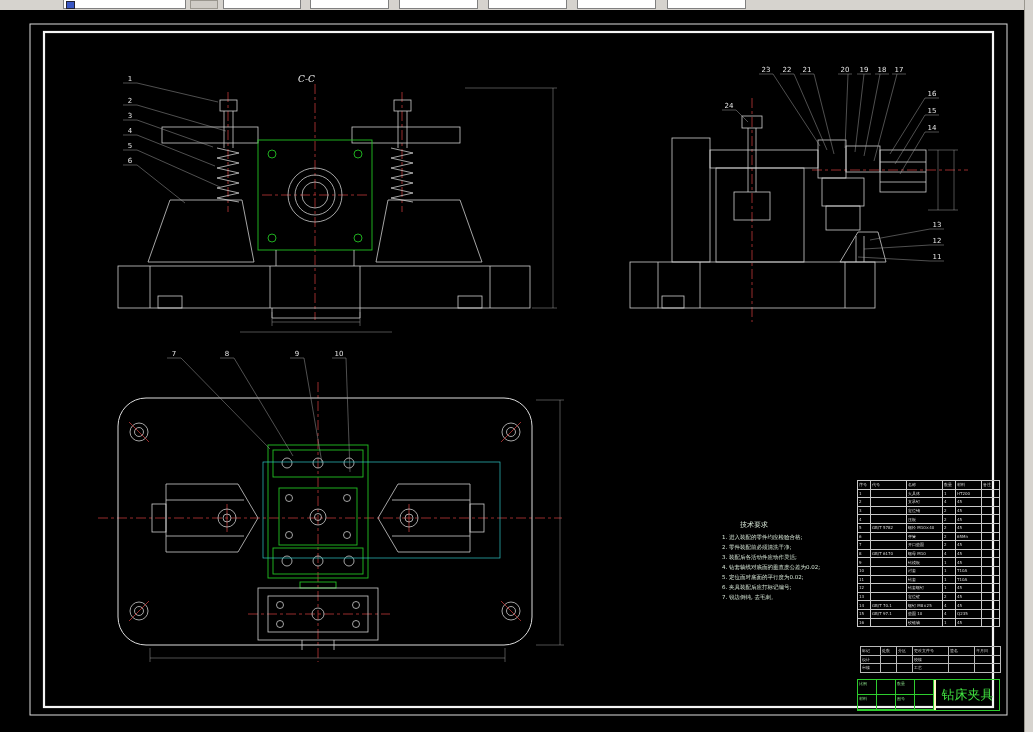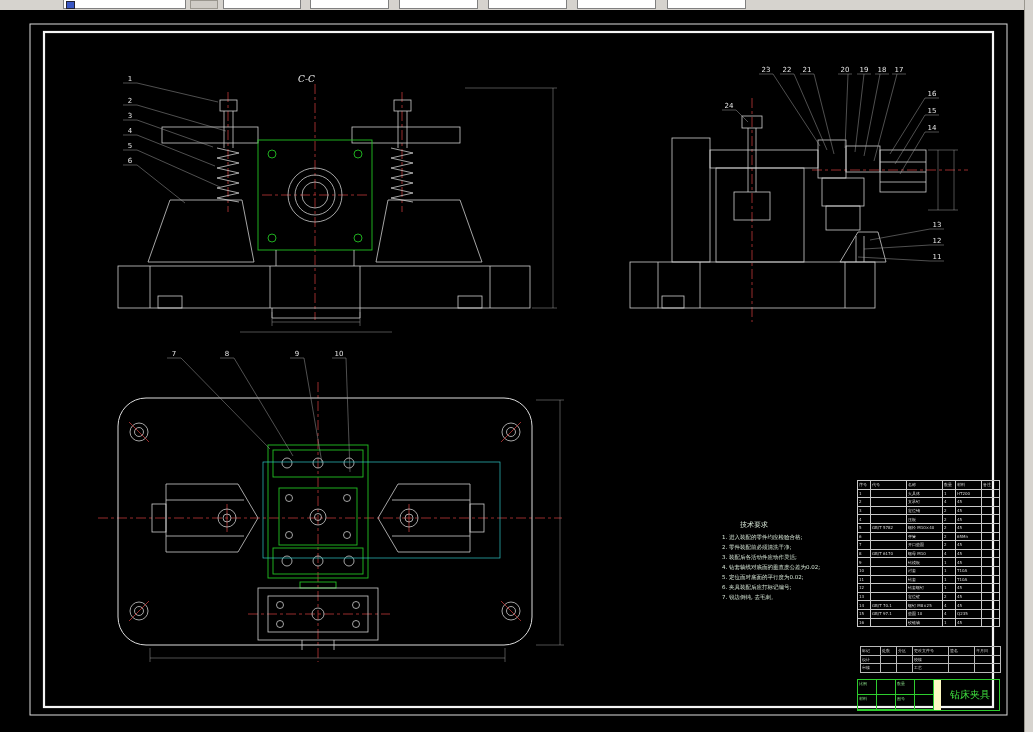--- a/index.html
+++ b/index.html
@@ -31,21 +31,21 @@
   table.dwg{width:100%;border-collapse:collapse;table-layout:fixed;}
   table.dwg td{border:1px solid #b9b9b9;height:7.6px;padding:0 1px;font-size:4px;line-height:5px;
                color:#d9d9d9;overflow:hidden;white-space:nowrap;}
   .bom-wrap table.dwg td{border-color:#c9c9c9;}
   .titleblock{position:absolute;left:857px;top:679px;width:143px;height:32px;border:1px solid #2ecc2e;
               box-sizing:border-box;display:flex;}
   .tb-left{width:76px;display:grid;grid-template-columns:1fr 1fr 1fr 1fr;grid-template-rows:1fr 1fr;}
   .tb-cell{border-right:1px solid #2ecc2e;border-bottom:1px solid #2ecc2e;font-size:4px;line-height:5px;
            color:#8ae08a;padding:1px;overflow:hidden;}
   .tb-title{flex:1;display:flex;align-items:center;justify-content:center;color:#3fdf3f;
-            font-size:10px;border-left:7px solid #fef9c3;}
+            font-size:13px;border-left:2px solid #fef9c3;}
 </style>
 </head>
 <body>
 
 <div class="screen">
 
   <div class="toolbar">
     <div class="combo" style="left:63px;width:123px;"></div>
     <div class="tb-icon"></div>
     <div class="tb-btn"></div>

